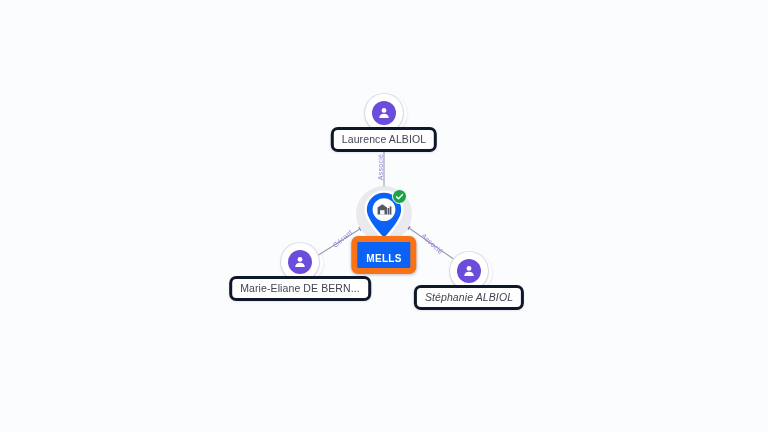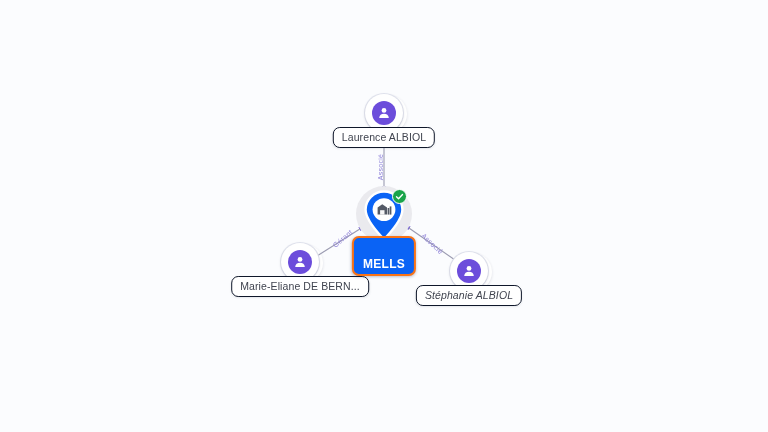--- a/index.html
+++ b/index.html
@@ -76,21 +76,21 @@
     align-items: center;
     justify-content: center;
   }
   .person-avatar svg { display: block; }
 
   .node-label {
     position: absolute;
     transform: translateX(-50%);
     white-space: nowrap;
     background: #ffffff;
-    border: 1px solid #0f172a;
+    border: 3px solid #0f172a;
     border-radius: 7px;
     padding: 3px 8px 4px 8px;
     font-size: 10.5px;
     line-height: 12px;
     color: #40444f;
     box-shadow: 0 1px 2px rgba(40,45,70,0.10);
     letter-spacing: 0.1px;
   }
 
   
@@ -125,24 +125,24 @@
     justify-content: center;
     box-sizing: border-box;
   }
   .verified-badge svg { display: block; }
 
   .company-label {
     position: absolute;
     transform: translateX(-50%);
     white-space: nowrap;
     background: #0a63f5;
-    border: 2px solid #f97316;
+    border: 6px solid #f97316;
     border-radius: 7px;
-    padding: 20px 9px 3px 9px;
-    font-size: 12px;
+    padding: 10px 9px 3px 9px;
+    font-size: 10px;
     line-height: 13px;
     font-weight: bold;
     color: #ffffff;
     letter-spacing: 0.3px;
     box-shadow: 0 1px 3px rgba(20,40,90,0.28);
   }
 
   
   .edge-label {
     position: absolute;

